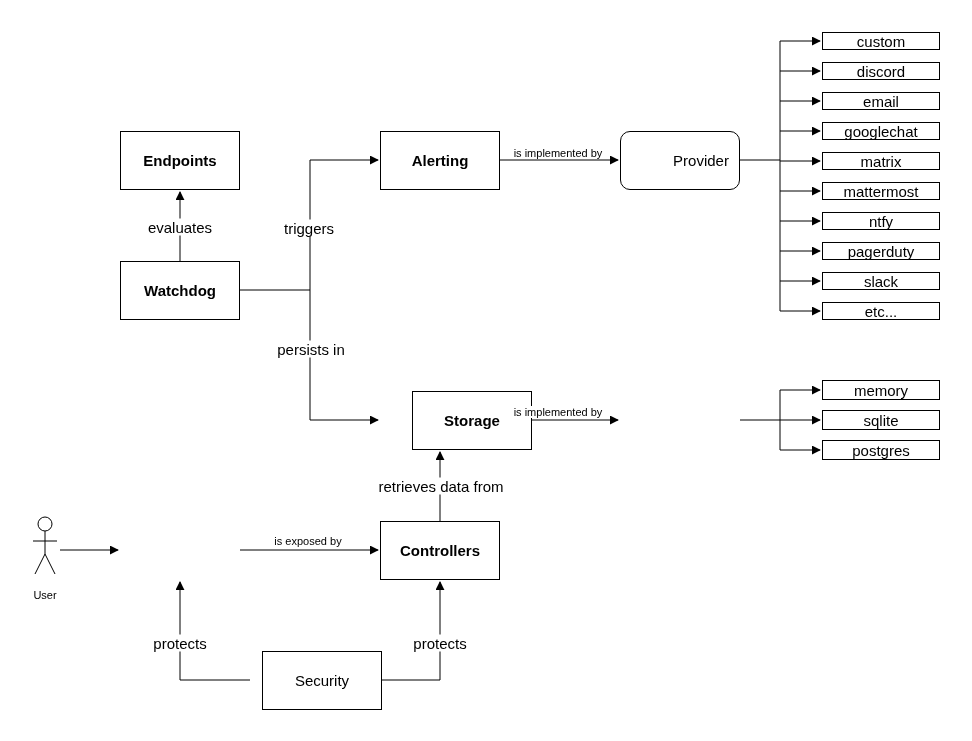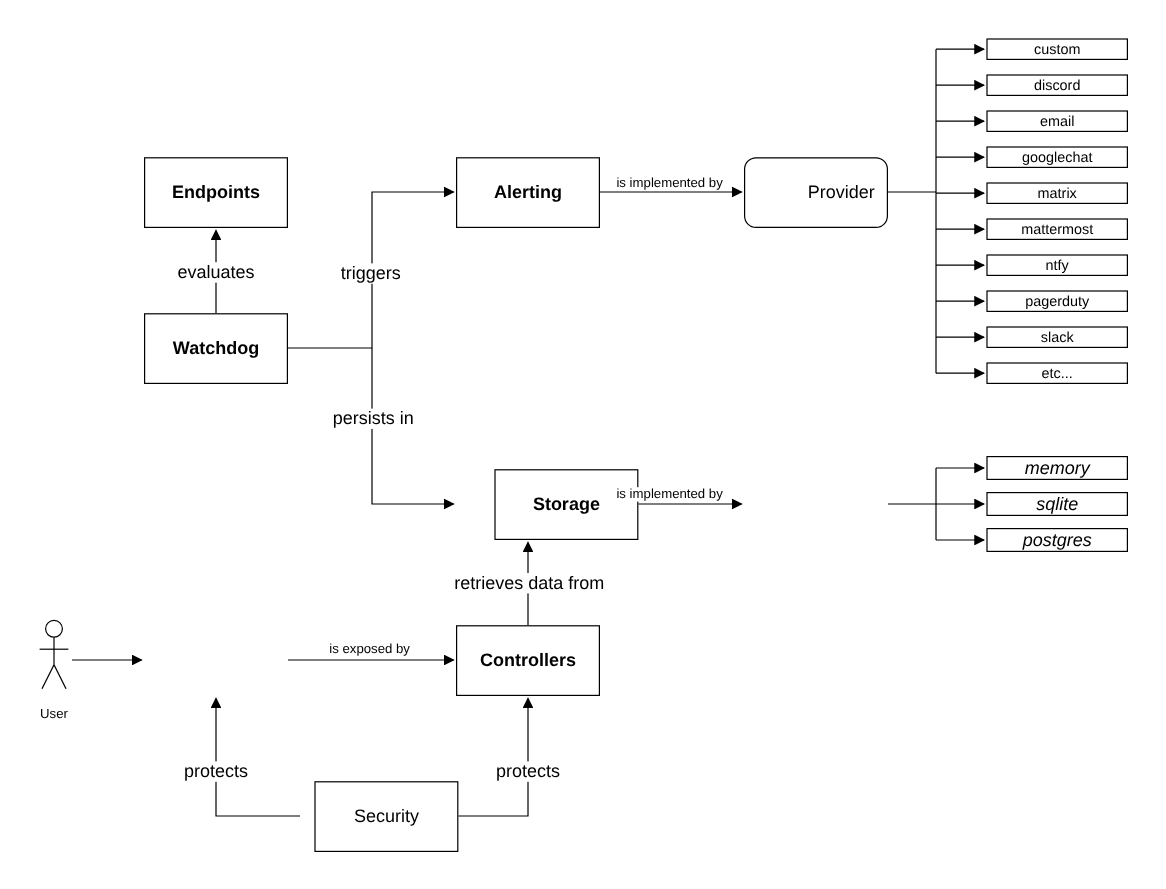--- a/index.html
+++ b/index.html
@@ -41,22 +41,22 @@
   .edge-label.small { font-size: 11px; }
   .leaf-col { position: absolute; left: 822px; z-index: 1; }
   .leaf {
     width: 118px;
     border: 1px solid #000;
     background: #fff;
     display: flex;
     align-items: center;
     justify-content: center;
   }
-  .provider-leaf { height: 18px; margin-bottom: 12px; font-size: 12px; }
-  .store-leaf { height: 20px; margin-bottom: 10px; font-size: 15px; font-style: italic; }
+  .provider-leaf { height: 18px; margin-bottom: 12px; font-size: 15px; }
+  .store-leaf { height: 20px; margin-bottom: 10px; font-size: 15px; }
   .actor-label {
     position: absolute;
     transform: translate(-50%, -50%);
     font-size: 11px;
     z-index: 2;
     white-space: nowrap;
   }
 </style>
 </head>
 <body>

